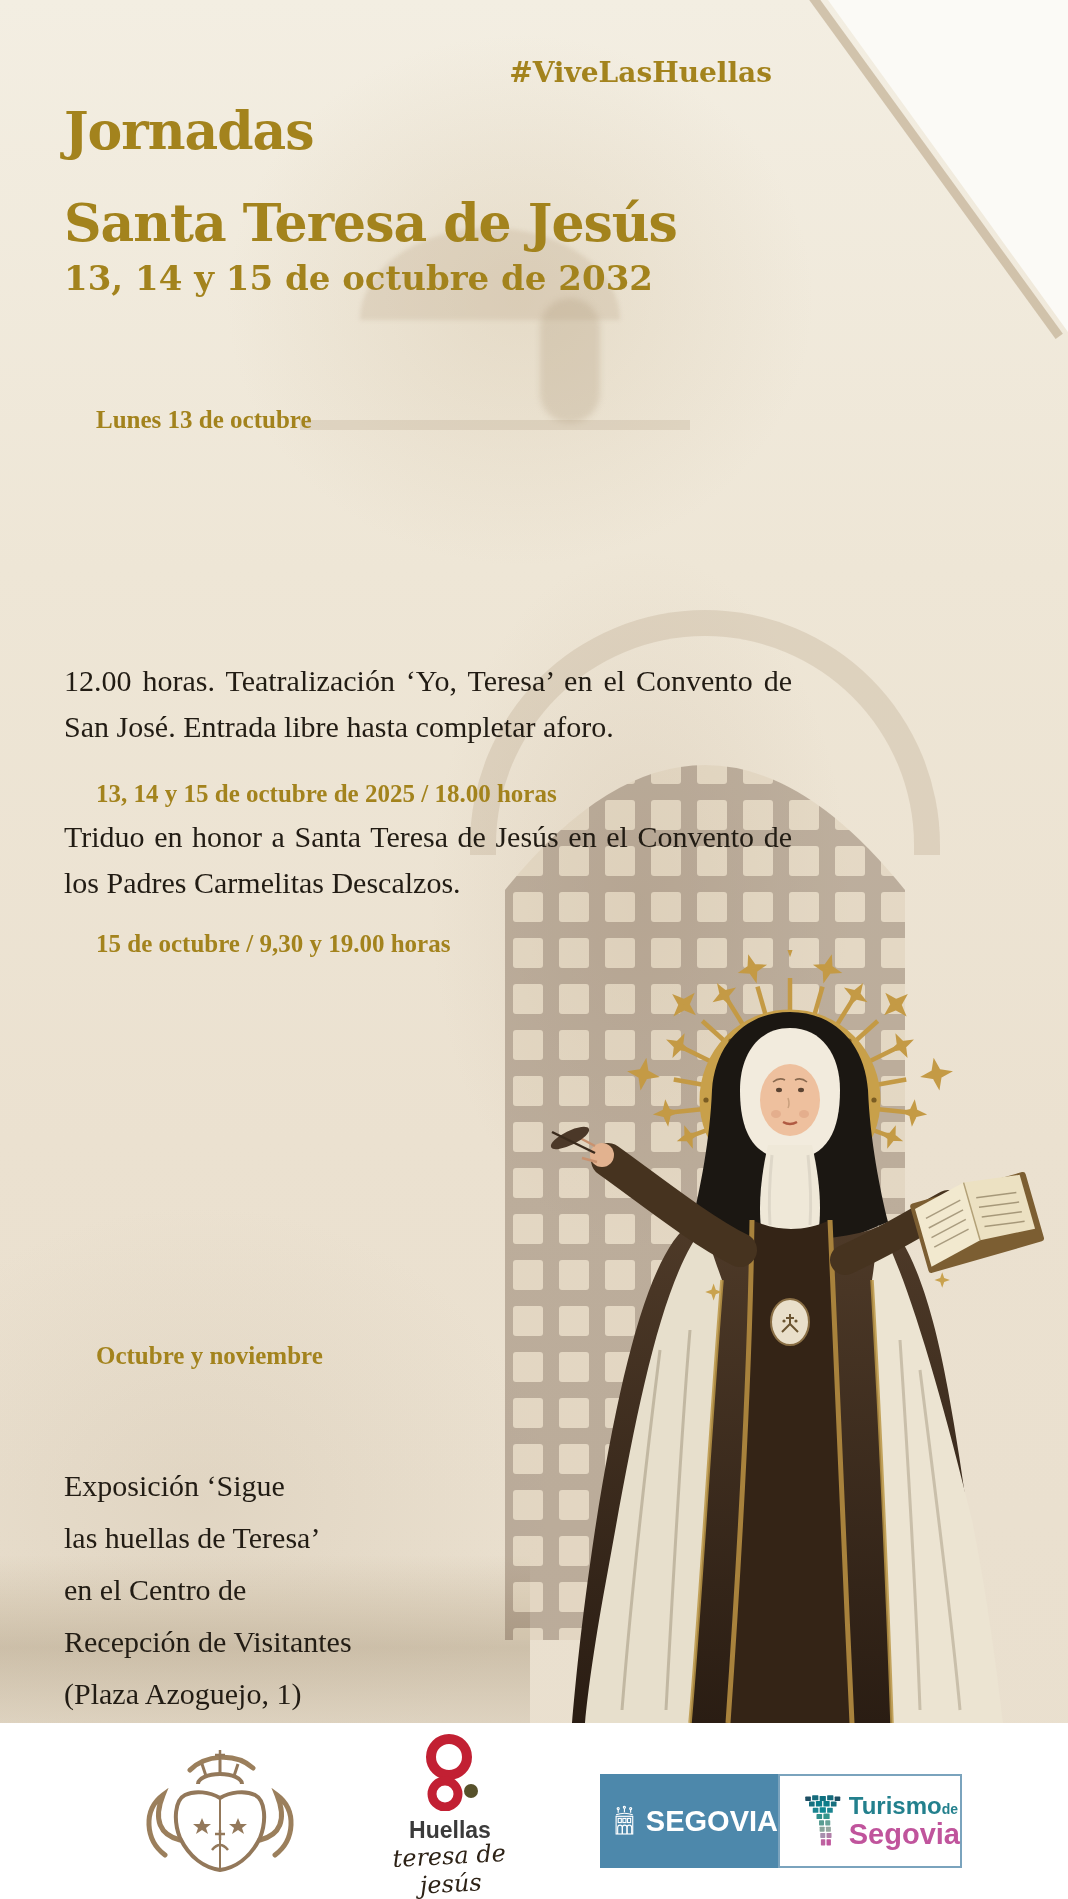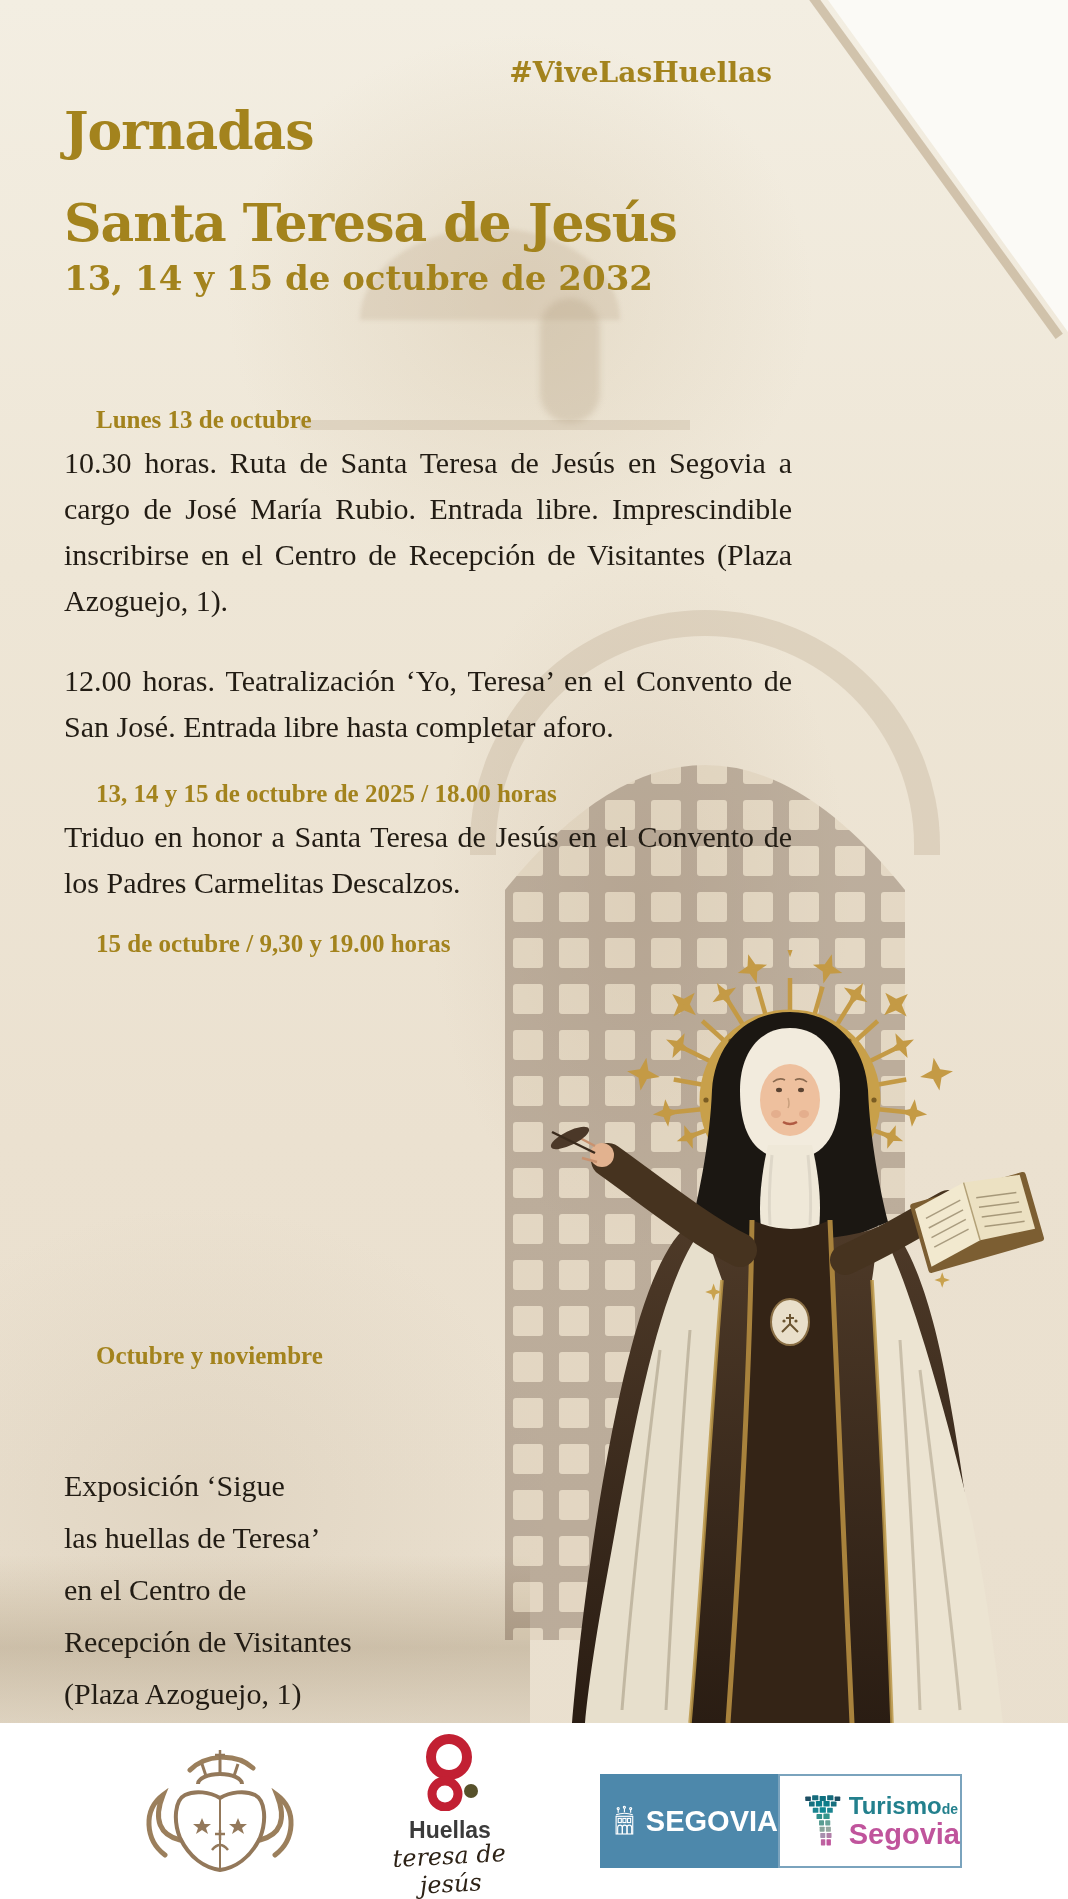--- a/index.html
+++ b/index.html
@@ -220,21 +220,20 @@
     <use href="#st8" x="178" y="285" transform="scale(1.2)"></use>
     <use href="#st8" x="402" y="300" transform="scale(1.1)"></use>
   </svg>
 
   <div class="abs hashtag gold">#ViveLasHuellas</div>
   <div class="abs title t1 gold">Jornadas</div>
   <div class="abs title t2 gold">Santa Teresa de Jesús</div>
   <div class="abs dateline gold">13, 14 y 15 de octubre de 2032</div>
 
   <div class="abs h gold ph0">Lunes 13 de octubre</div>
-  <div class="abs p pp0a">10.30 horas. Ruta de Santa Teresa de Jesús en Segovia a cargo de José María Rubio. Entrada libre. Imprescindible inscribirse en el Centro de Recepción de Visitantes (Plaza Azoguejo, 1).</div>
   <div class="abs p pp0b">12.00 horas. Teatralización ‘Yo, Teresa’ en el Convento de San José. Entrada libre hasta completar aforo.</div>
 
   <div class="abs h gold ph1">13, 14 y 15 de octubre de 2025 / 18.00 horas</div>
   <div class="abs p pp1a">Triduo en honor a Santa Teresa de Jesús en el Convento de los Padres Carmelitas Descalzos.</div>
 
   <div class="abs h gold ph2">15 de octubre / 9,30 y 19.00 horas</div>
 
   <div class="abs h gold ph3">Octubre y noviembre</div>
   <div class="abs p preline pp3a">Exposición ‘Sigue
 las huellas de Teresa’

